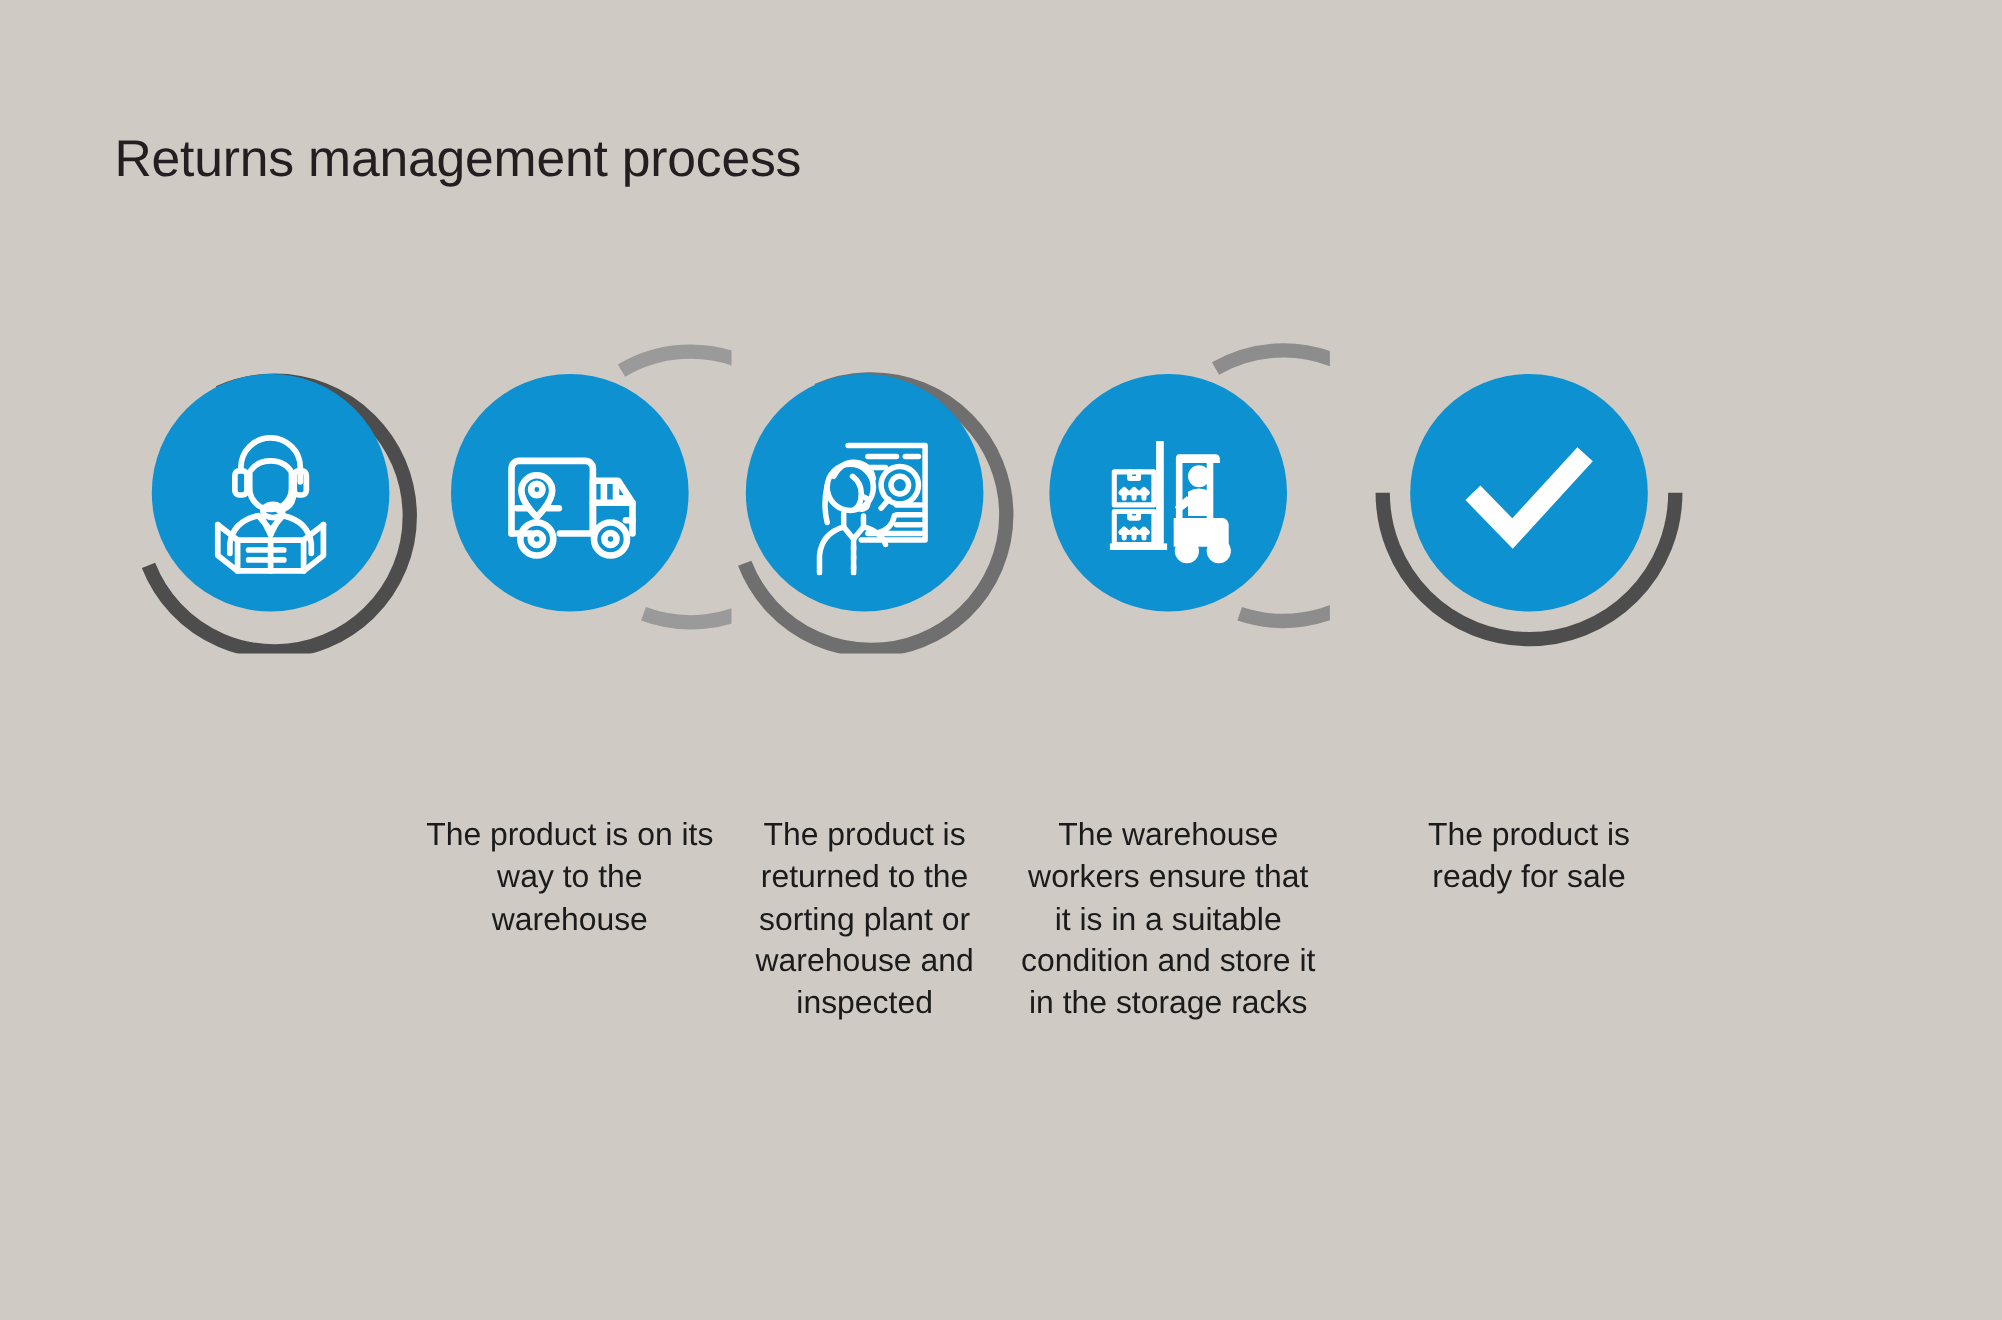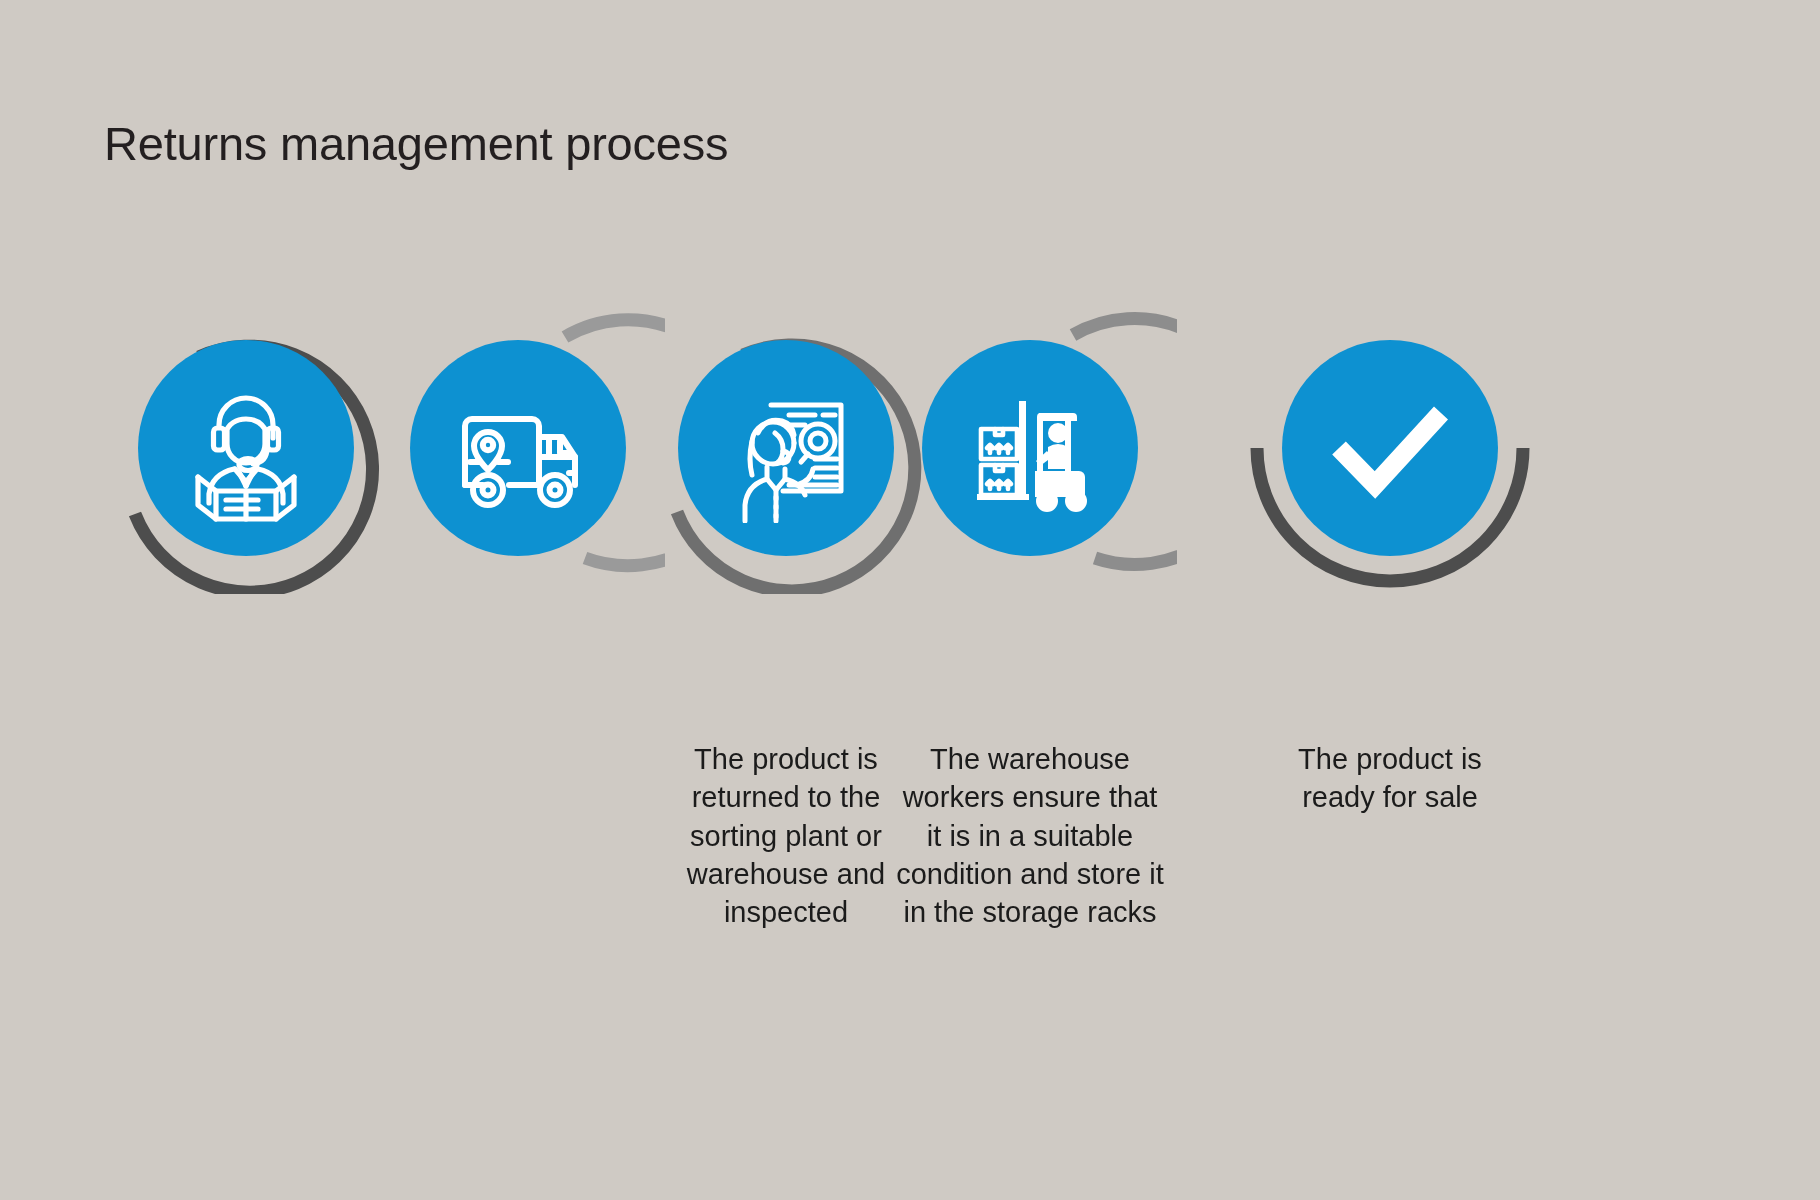--- a/index.html
+++ b/index.html
@@ -215,20 +215,21 @@
             <path d="M117 68 v12 h8"></path>
             <path d="M132 100 h-6"></path>
 
             <circle cx="45" cy="117" r="15"></circle>
             <circle cx="45" cy="117" r="5.5"></circle>
             <circle cx="112" cy="117" r="15"></circle>
             <circle cx="112" cy="117" r="5.5"></circle>
           </g>
         </svg>
       </div>
+      <div class="caption narrow">The product is on its way to the warehouse</div>
     </div>
 
     <div class="step" style="left:636px;">
       <svg class="ring" viewBox="0 0 294 294">
         <path d="M 38 212 A 123 123 0 1 0 104 55" fill="none" stroke="#6f6f6f" stroke-width="13" stroke-linecap="butt"></path>
       </svg>
       <div class="disc">
         <svg width="150" height="150" viewBox="0 0 150 150">
           <g fill="none" stroke="#ffffff" stroke-width="5" stroke-linejoin="round" stroke-linecap="round">
 
@@ -258,21 +259,21 @@
 
             <circle cx="107" cy="68" r="17"></circle>
             <circle cx="107" cy="68" r="8"></circle>
             <path d="M97 81 l-7 8"></path>
           </g>
         </svg>
       </div>
       <div class="caption">The product is returned to the sorting plant or warehouse and inspected</div>
     </div>
 
-    <div class="step" style="left:880px;text-decoration:underline;">
+    <div class="step" style="left:912px;text-decoration:underline;">
       <svg class="ring" viewBox="0 0 294 294">
         <path d="M 212 258 A 123 123 0 1 0 190 35" fill="none" stroke="#8d8d8d" stroke-width="13" stroke-linecap="butt"></path>
       </svg>
       <div class="disc">
         <svg width="150" height="150" viewBox="0 0 150 150">
           <g fill="none" stroke="#ffffff" stroke-width="4.6" stroke-linejoin="round" stroke-linecap="round">
 
             <path d="M26 56 h36 v30 h-36 z"></path>
             <path d="M40 56 v6 h8 v-6"></path>
             <path d="M35 80 v-8 M35 72 l-3 3 M35 72 l3 3"></path>

